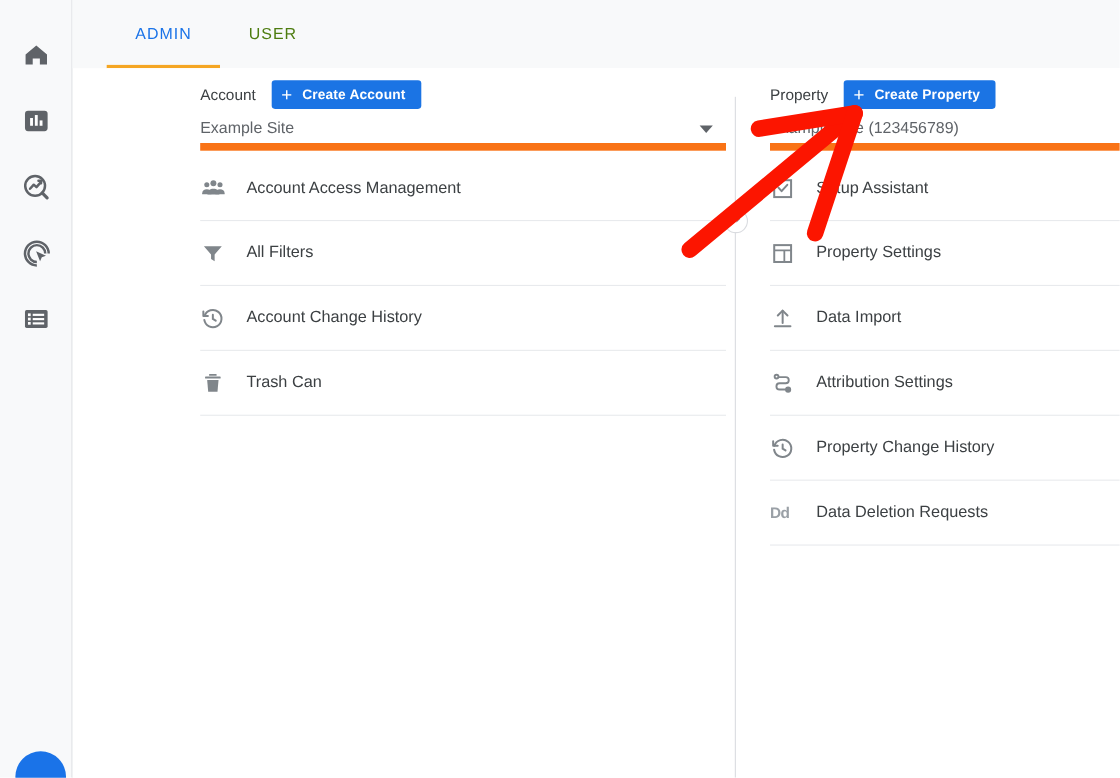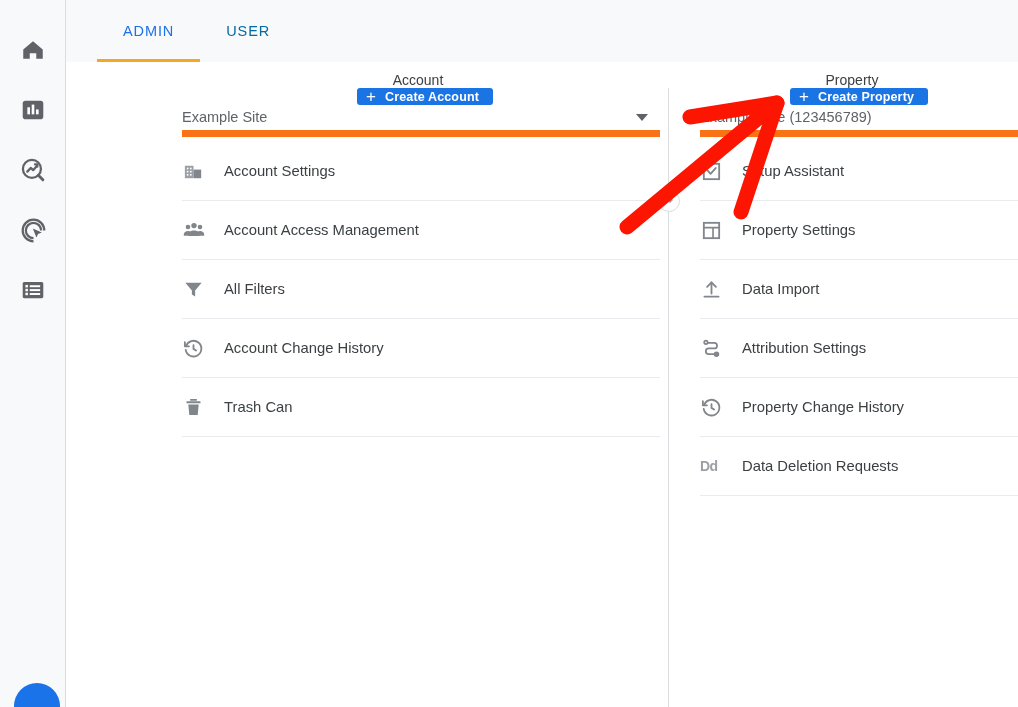--- a/index.html
+++ b/index.html
@@ -64,21 +64,21 @@
     padding-left: 31px;
     position: relative;
   }
   .tab {
     height: 62px;
     display: flex;
     align-items: center;
     justify-content: center;
     font-size: 14.5px;
     letter-spacing: 0.9px;
-    color: #0369a1;
+    color: #4d7c0f;
     cursor: pointer;
     padding: 0 26px;
     position: relative;
     font-weight: 500;
   }
   .tab.active { color: #1a73e8; }
   .tab.active::after {
     content: "";
     position: absolute;
     left: 0; right: 0; bottom: 0;
@@ -127,21 +127,20 @@
     cursor: pointer;
     z-index: 4;
   }
 
   
   .sec-head {
     display: flex;
     align-items: center;
     height: 38px;
     padding-top: 10px;
-    flex-direction: column;
   }
   .sec-label {
     font-size: 14px;
     color: #3c4043;
     margin-right: 14px;
   }
   .create-btn {
     height: 26px;
     background: #1b74e4;
     color: #ffffff;
@@ -322,35 +321,20 @@
           </button>
         </div>
 
         <div class="selector" style="margin-right:8px;">
           <span class="selector-text">Example Site</span>
           <span class="caret"></span>
         </div>
 
         <div class="menu" style="margin-right:8px;">
 
-          <div class="menu-item">
-            <span class="mi-icon">
-              <svg width="23" height="23" viewBox="0 0 24 24">
-                <rect x="3" y="6" width="9" height="13" fill="#9aa0a6"></rect>
-                <rect x="12" y="10" width="8" height="9" fill="#80868b"></rect>
-                <rect x="5" y="8" width="1.7" height="1.7" fill="#ffffff"></rect>
-                <rect x="8.3" y="8" width="1.7" height="1.7" fill="#ffffff"></rect>
-                <rect x="5" y="11.3" width="1.7" height="1.7" fill="#ffffff"></rect>
-                <rect x="8.3" y="11.3" width="1.7" height="1.7" fill="#ffffff"></rect>
-                <rect x="5" y="14.6" width="1.7" height="1.7" fill="#ffffff"></rect>
-                <rect x="8.3" y="14.6" width="1.7" height="1.7" fill="#ffffff"></rect>
-              </svg>
-            </span>
-            <span class="mi-label">Account Settings</span>
-          </div>
 
           <div class="menu-item">
             <span class="mi-icon">
               <svg width="24" height="24" viewBox="0 0 24 24" fill="#80868b">
                 <circle cx="6" cy="9" r="2.3"></circle>
                 <circle cx="12" cy="7.6" r="2.7"></circle>
                 <circle cx="18" cy="9" r="2.3"></circle>
                 <path d="M1.8 16.6c0-2.4 1.9-3.6 4.2-3.6s4.2 1.2 4.2 3.6v1.1H1.8z"></path>
                 <path d="M6.6 16.8c0-2.8 2.4-4.3 5.4-4.3s5.4 1.5 5.4 4.3v1.1H6.6z"></path>
                 <path d="M13.8 16.6c0-2.4 1.9-3.6 4.2-3.6s4.2 1.2 4.2 3.6v1.1h-8.4z"></path>

